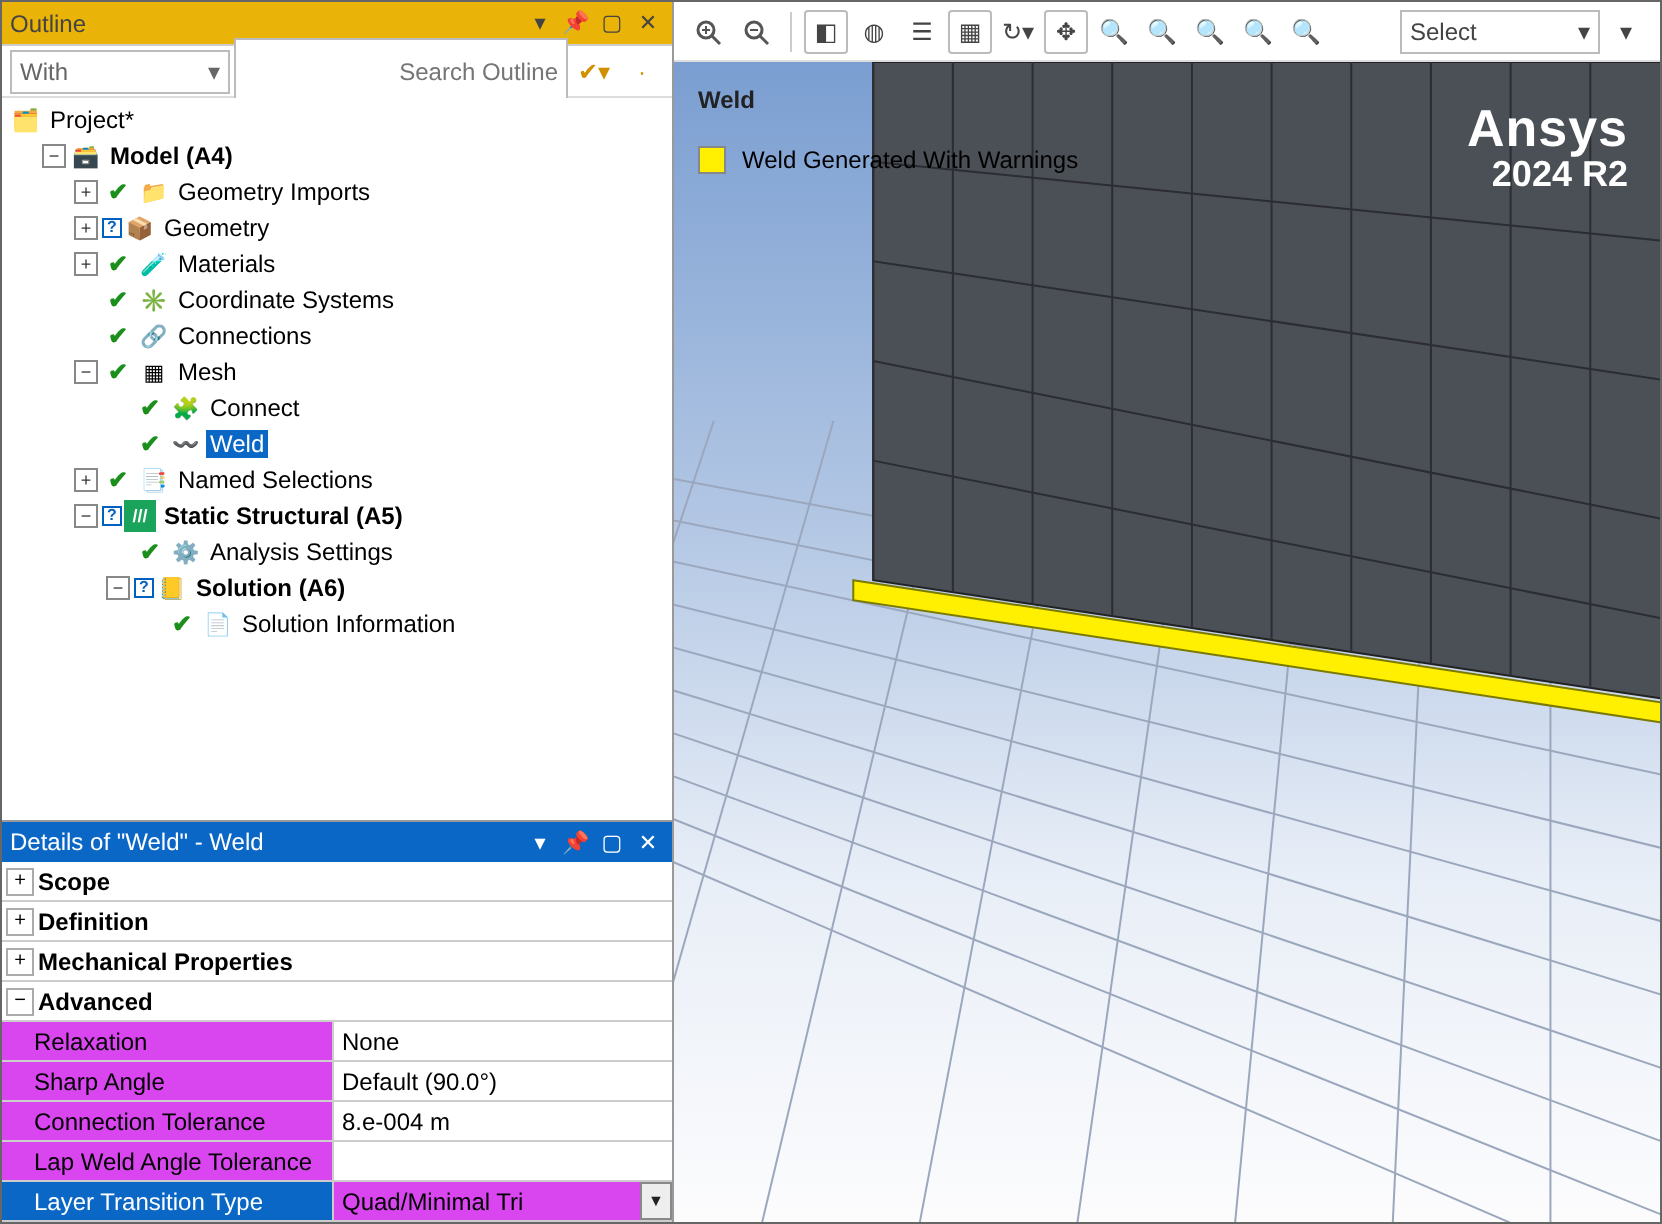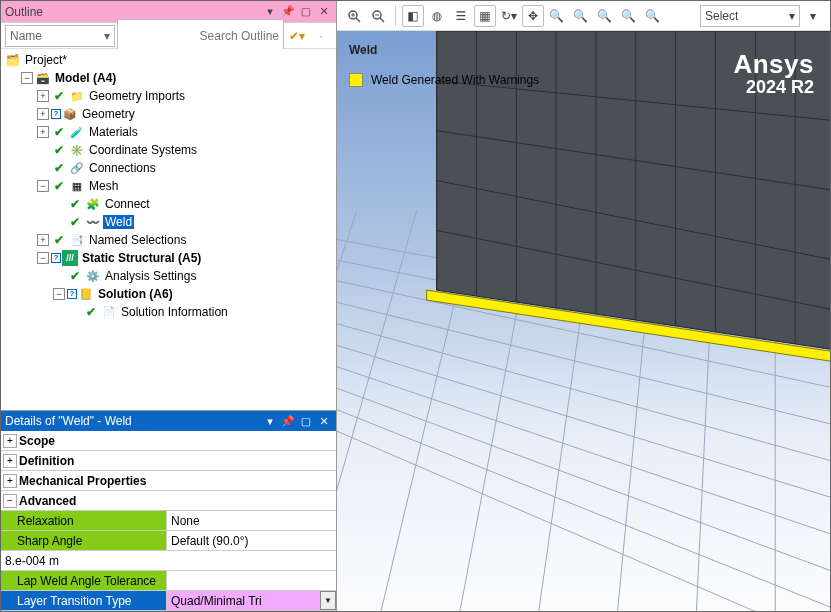--- a/index.html
+++ b/index.html
@@ -1,19 +1,19 @@
 <!DOCTYPE html>
 <html><head>
 <meta charset="utf-8">
 <style>
   * { box-sizing: border-box; margin: 0; padding: 0; font-family: "Segoe UI", Arial, sans-serif; }
   body { width: 831px; height: 612px; overflow: hidden; display: flex; background: #fff; position: relative; border: 1px solid #666; }
   .left-pane { width: 336px; height: 100%; display: flex; flex-direction: column; border-right: 1px solid #999; }
   .outline-panel { flex: 1 1 auto; display: flex; flex-direction: column; border-bottom: 1px solid #999; min-height: 0; }
-  .outline-header { height: 22px; background: #f9a8d4; display: flex; align-items: center; padding: 0 4px; font-size: 12px; border-bottom: 1px solid #ccc; }
+  .outline-header { height: 22px; background: #eab308; display: flex; align-items: center; padding: 0 4px; font-size: 12px; border-bottom: 1px solid #ccc; }
   .outline-header .title { flex: 1; color: #444; }
   .outline-header .wbtn { width: 16px; height: 16px; display: inline-flex; align-items: center; justify-content: center; color: #444; font-size: 11px; margin-left: 2px; cursor: default; }
   .outline-filter { height: 26px; display: flex; align-items: center; padding: 2px 4px; border-bottom: 1px solid #ddd; gap: 2px; }
   .name-drop { flex: 0 0 110px; height: 22px; border: 1px solid #bbb; background: #fff; display: flex; align-items: center; padding: 0 4px; font-size: 12px; color: #666; justify-content: space-between; }
   .search-box { flex: 1; height: 22px; border: 1px solid #bbb; padding: 16px 4px; font-size: 12px; color: #999; text-align: right; }
   .mini-btn { width: 22px; height: 22px; display: inline-flex; align-items: center; justify-content: center; color: #d19000; font-size: 12px; }
   .tree-area { flex: 1; overflow: auto; font-size: 12px; color: #000; padding: 2px 0 6px 4px; background: #fff; }
   .node { white-space: nowrap; }
   .row { display: flex; align-items: center; height: 18px; }
   .toggle { width: 12px; height: 12px; border: 1px solid #888; display: inline-flex; align-items: center; justify-content: center; font-size: 9px; line-height: 1; margin-right: 2px; background: #fff; color: #333; cursor: default; }
@@ -27,24 +27,24 @@
   .children { margin-left: 16px; }
   .details-panel { flex: 0 0 auto; display: flex; flex-direction: column; }
   .details-header { height: 20px; background: #0a67c6; color: #fff; display: flex; align-items: center; padding: 0 4px; font-size: 12px; }
   .details-header .title { flex: 1; }
   .details-header .wbtn { color: #fff; width: 16px; height: 16px; display: inline-flex; align-items: center; justify-content: center; font-size: 11px; margin-left: 2px; }
   .details-table { font-size: 12px; }
   .section-row { display: flex; align-items: center; height: 20px; border-bottom: 1px solid #ccc; background: #fff; }
   .sec-toggle { width: 14px; height: 14px; border: 1px solid #aaa; margin: 0 2px; display: inline-flex; align-items: center; justify-content: center; font-size: 10px; background: #fff; cursor: default; }
   .section-name { font-weight: bold; }
   .prop-row { display: flex; height: 20px; border-bottom: 1px solid #ccc; }
-  .prop-label { flex: 0 0 166px; border-right: 1px solid #ccc; padding: 0 2px 0 16px; display: flex; align-items: center; background: #84cc16; }
+  .prop-label { flex: 0 0 166px; border-right: 1px solid #ccc; padding: 0 2px 0 16px; display: flex; align-items: center; background: #d946ef; }
   .prop-value { flex: 1; padding: 0 4px; display: flex; align-items: center; background: #fff; position: relative; }
   .prop-row.sel .prop-label { background: #0a67c6; color: #fff; }
-  .prop-row.sel .prop-value { background: #f0abfc; }
+  .prop-row.sel .prop-value { background: #d946ef; }
   .dd-arrow { position: absolute; right: 0; top: 0; bottom: 0; width: 16px; border: 1px solid #888; background: #eee; display: flex; align-items: center; justify-content: center; font-size: 8px; color: #222; }
   
   .viewport { flex: 1; display: flex; flex-direction: column; position: relative; }
   .toolbar3d { height: 30px; background: #fff; border-bottom: 1px solid #ddd; display: flex; align-items: center; padding: 0 6px; gap: 2px; font-size: 12px; }
   .tbtn { width: 22px; height: 22px; display: inline-flex; align-items: center; justify-content: center; color: #444; border: 1px solid transparent; border-radius: 2px; }
   .tbtn.cube { border: 1px solid #bbb; }
   .tsep { width: 1px; height: 20px; background: #ccc; margin: 0 4px; }
   .select-drop { flex: 0 0 100px; height: 22px; margin-left: auto; border: 1px solid #bbb; display: flex; align-items: center; padding: 0 4px; color: #444; justify-content: space-between; }
   .canvas { flex: 1; position: relative; overflow: hidden; background: linear-gradient(180deg, #7a9ed1 0%, #b3c7e4 40%, #e8eef7 70%, #fcfcfd 100%); }
   .overlay-label { position: absolute; top: 12px; left: 12px; font-size: 12px; font-weight: bold; color: #222; }
@@ -66,21 +66,21 @@
   <div class="outline-panel">
     <div class="outline-header">
       <span class="title">Outline</span>
       <span class="wbtn">▾</span>
       <span class="wbtn">📌</span>
       <span class="wbtn">▢</span>
       <span class="wbtn">✕</span>
     </div>
     <div class="outline-filter">
       <div class="name-drop">
-        <span>Name</span>
+        <span>With</span>
         <span>▾</span>
       </div>
       <input class="search-box" placeholder="Search Outline" style="">
       <span class="mini-btn">✔▾</span>
       <span class="mini-btn">·</span>
     </div>
     <div class="tree-area">
       <div class="node">
         <div class="row">
           <span class="ico">🗂️</span>
@@ -210,20 +210,21 @@
       </div>
       <div class="prop-row">
         <div class="prop-label">Relaxation</div>
         <div class="prop-value">None</div>
       </div>
       <div class="prop-row">
         <div class="prop-label">Sharp Angle</div>
         <div class="prop-value">Default (90.0°)</div>
       </div>
       <div class="prop-row">
+        <div class="prop-label">Connection Tolerance</div>
         <div class="prop-value">8.e-004 m</div>
       </div>
       <div class="prop-row">
         <div class="prop-label">Lap Weld Angle Tolerance</div>
       </div>
       <div class="prop-row sel">
         <div class="prop-label">Layer Transition Type</div>
         <div class="prop-value">
           <span>Quad/Minimal Tri</span>
           <span class="dd-arrow">▼</span>

